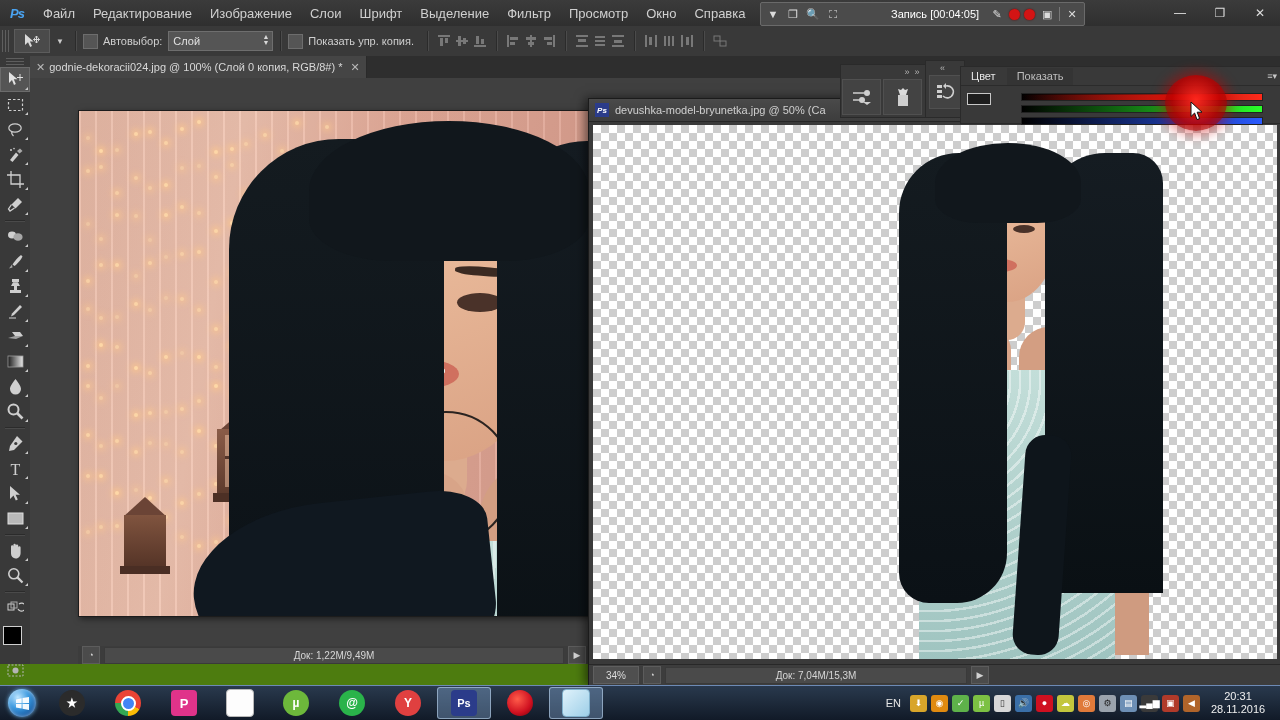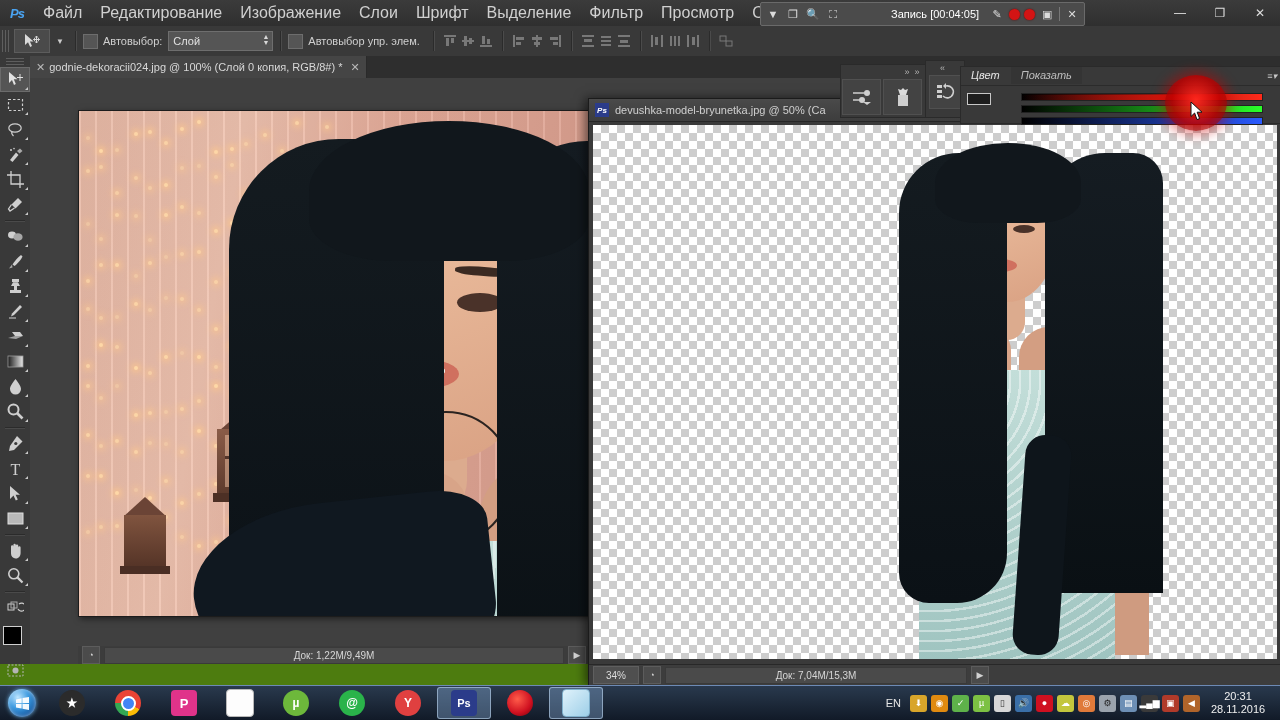--- a/index.html
+++ b/index.html
@@ -4,21 +4,21 @@
 <style>
   html,body{margin:0;padding:0;background:#000;}
   body{width:1280px;height:720px;overflow:hidden;font-family:"Liberation Sans",sans-serif;}
   #app{position:relative;width:1280px;height:720px;background:#4d7c0f;overflow:hidden;}
 
   
   .menubar{position:absolute;left:0;top:0;width:1280px;height:26px;background:linear-gradient(#3b3b3b,#2f2f2f);
            display:flex;align-items:center;border-bottom:1px solid #1f1f1f;}
   .ps-logo{width:34px;height:26px;display:flex;align-items:center;justify-content:center;
            font-size:13px;font-weight:bold;color:#4aa3f0;letter-spacing:-1px;font-style:italic;}
-  .menu-item{color:#d0d0d0;font-size:16px;padding:4px 9px;white-space:nowrap;cursor:default;}
+  .menu-item{color:#d0d0d0;font-size:13px;padding:4px 9px;white-space:nowrap;cursor:default;}
 
   
   .bandicam-bar{position:absolute;left:760px;top:2px;height:22px;display:flex;align-items:center;
                 background:#4b4b4b;border:1px solid #6a6a6a;border-radius:2px;padding:0 4px;gap:4px;}
   .bc-ico{width:16px;height:16px;display:flex;align-items:center;justify-content:center;color:#dcdcdc;font-size:11px;}
   .bc-time{color:#ffffff;font-size:11px;padding:0 6px;white-space:nowrap;margin-left:40px;}
   .bc-rec{width:11px;height:11px;border-radius:50%;background:#d31414;box-shadow:0 0 2px #600;}
   .bc-sep{width:1px;height:14px;background:#777;}
 
   
@@ -107,21 +107,21 @@
              border-top:1px solid #282828;display:flex;align-items:center;}
   .fw-zoom{width:44px;height:16px;background:#4f4f4f;border:1px solid #5f5f5f;color:#dcdcdc;font-size:10px;
            display:flex;align-items:center;justify-content:center;margin-left:4px;}
   .collapsed-grp{position:absolute;background:#393939;border:1px solid #2a2a2a;}
   .cg-head{height:14px;display:flex;align-items:center;justify-content:flex-end;gap:5px;padding-right:5px;}
   .cg-mini{color:#b4b4b4;font-size:9px;}
   .cg-body{display:flex;}
   .cg-btn{width:37px;height:34px;background:#434343;border:1px solid #505050;display:flex;
           align-items:center;justify-content:center;margin:0 1px;}
   .colorpanel{position:absolute;left:960px;top:66px;width:320px;height:56px;background:#393939;border:1px solid #2a2a2a;}
-  .cp-tabs{height:18px;display:flex;align-items:flex-start;border-bottom:1px solid #2b2b2b;font-style:italic;}
+  .cp-tabs{height:18px;display:flex;align-items:flex-end;border-bottom:1px solid #2b2b2b;}
   .cp-tab{font-size:11px;color:#bdbdbd;padding:2px 10px 3px;background:#343434;margin-right:1px;}
   .cp-tab.active{background:#393939;color:#e6e6e6;}
   .cp-menu{position:absolute;right:4px;top:4px;color:#c8c8c8;font-size:9px;}
   .cp-swatch{position:absolute;left:6px;top:26px;width:22px;height:10px;background:#1e1e1e;border:1px solid #c8c8c8;}
   .cp-slider{position:absolute;height:6px;border:1px solid #222;}
 
   
   .click-ring{position:absolute;left:1165px;top:75px;width:62px;height:56px;border-radius:50%;
      background:radial-gradient(circle at 50% 45%,rgba(255,40,30,.95) 0%,rgba(190,0,0,.85) 55%,rgba(120,0,0,.45) 100%);
      box-shadow:0 0 12px 4px rgba(200,0,0,.45);}
@@ -211,21 +211,21 @@
     <div class="bc-ico" style="color:#ccc;font-size:8px;">▼</div>
     <div class="opt-sep"></div>
     <div class="chk"></div>
     <div class="opt-label">Автовыбор:</div>
     <div class="opt-select">
       <span>Слой</span>
       <span class="arrows">▲<br>▼</span>
     </div>
     <div class="opt-sep"></div>
     <div class="chk"></div>
-    <div class="opt-label">Автовыбор упр. элем.</div>
+    <div class="opt-label">Показать упр. копия.</div>
     <div class="opt-sep"></div>
     <div id="align-icons" style="display:flex;align-items:center;">
         <div class="align-ico">
           <svg width="16" height="16" viewBox="0 0 16 16">
             <rect x="2" y="2" width="12" height="2" fill="#cfcfcf"></rect>
             <rect x="4" y="5" width="3" height="8" fill="#cfcfcf"></rect>
             <rect x="9" y="5" width="3" height="5" fill="#cfcfcf"></rect>
           </svg>
         </div>
         <div class="align-ico">

